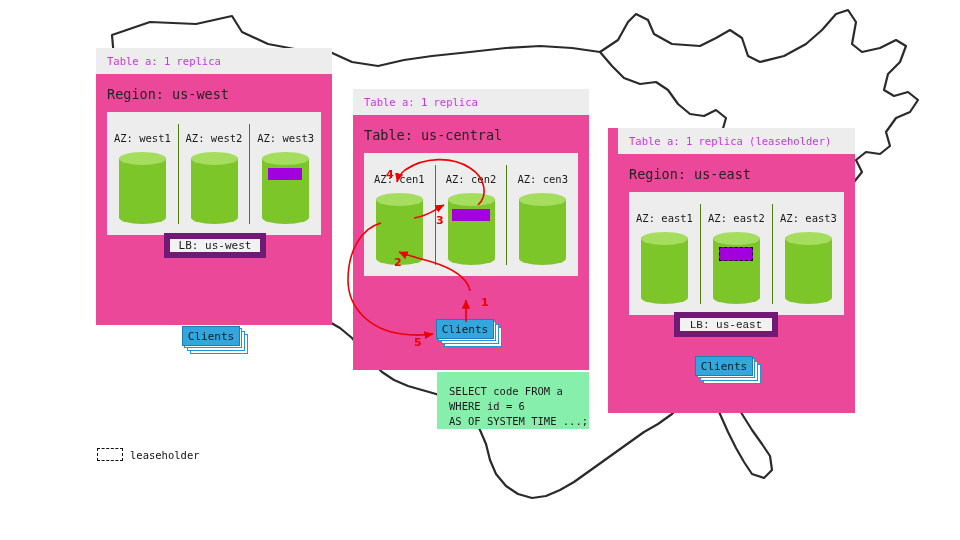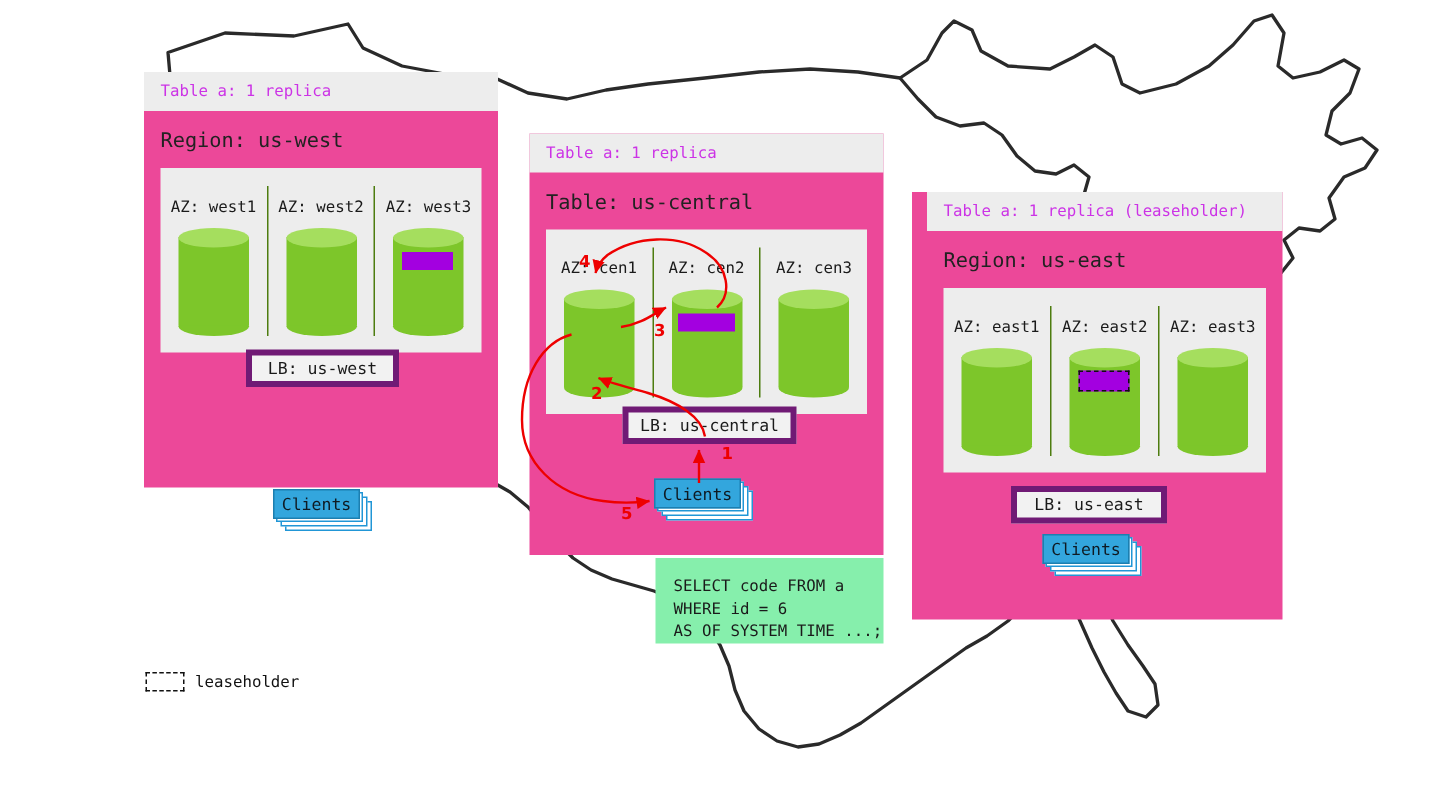--- a/index.html
+++ b/index.html
@@ -92,21 +92,21 @@
   }
   .replica-bar.leaseholder{
     border:1.5px dashed #111;
     box-sizing:border-box;
   }
 
   
   .lb-box{
     position:absolute;
     background:#f2f2f2;
-    border:4px solid #701a75;
+    border:6px solid #701a75;
     box-sizing:border-box;
     font-size:11px;
     color:#1a1a1a;
     display:flex;align-items:center;justify-content:center;
     white-space:nowrap;
     z-index:5;
   }
 
   
   .clients-stack{
@@ -300,21 +300,20 @@
         <div class="cyl-wrap" style="width:47px;height:72px;">
           <div class="cyl">
             <div class="cyl-bot"></div>
             <div class="cyl-body"></div>
             <div class="cyl-top"></div>
           </div>
         </div>
       </div>
     </div>
 
-    <div class="lb-box" style="left:62px;top:182px;width:116px;height:25px;">LB: us-central</div>
 
     <div class="clients-stack" style="left:83px;top:230px;width:62px;height:26px;">
       <div class="sheet" style="left:8px;top:8px;width:58px;height:20px;"></div>
       <div class="sheet" style="left:5px;top:5px;width:58px;height:20px;"></div>
       <div class="sheet" style="left:2px;top:2px;width:58px;height:20px;"></div>
       <div class="front" style="width:58px;height:20px;">Clients</div>
     </div>
   </div>
 
   <div class="sql-box" style="left:437px;top:372px;width:152px;height:57px;">SELECT code FROM a
@@ -357,21 +356,21 @@
         <div class="cyl-wrap" style="width:47px;height:72px;">
           <div class="cyl">
             <div class="cyl-bot"></div>
             <div class="cyl-body"></div>
             <div class="cyl-top"></div>
           </div>
         </div>
       </div>
     </div>
 
-    <div class="lb-box" style="left:66px;top:196px;width:104px;height:25px;">LB: us-east</div>
+    <div class="lb-box" style="left:66px;top:184px;width:104px;height:25px;font-family:Liberation Mono, monospace;">LB: us-east</div>
 
     <div class="clients-stack" style="left:87px;top:228px;width:62px;height:26px;">
       <div class="sheet" style="left:8px;top:8px;width:58px;height:20px;"></div>
       <div class="sheet" style="left:5px;top:5px;width:58px;height:20px;"></div>
       <div class="sheet" style="left:2px;top:2px;width:58px;height:20px;"></div>
       <div class="front" style="width:58px;height:20px;">Clients</div>
     </div>
   </div>
 
   <svg id="arrow-layer" viewBox="0 0 960 540" xmlns="http://www.w3.org/2000/svg">

